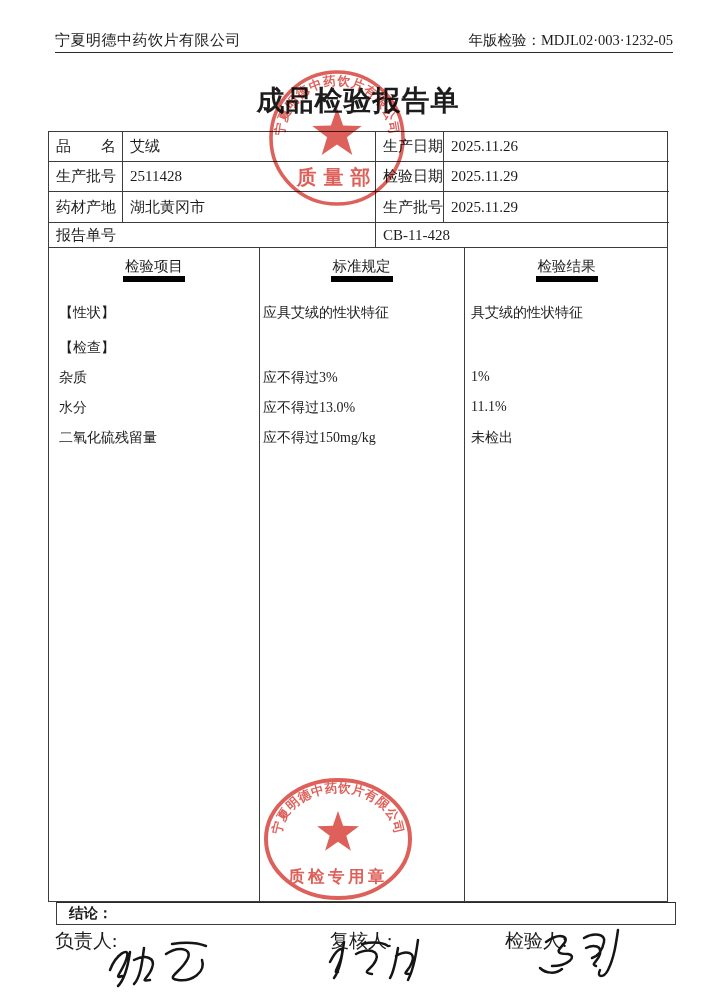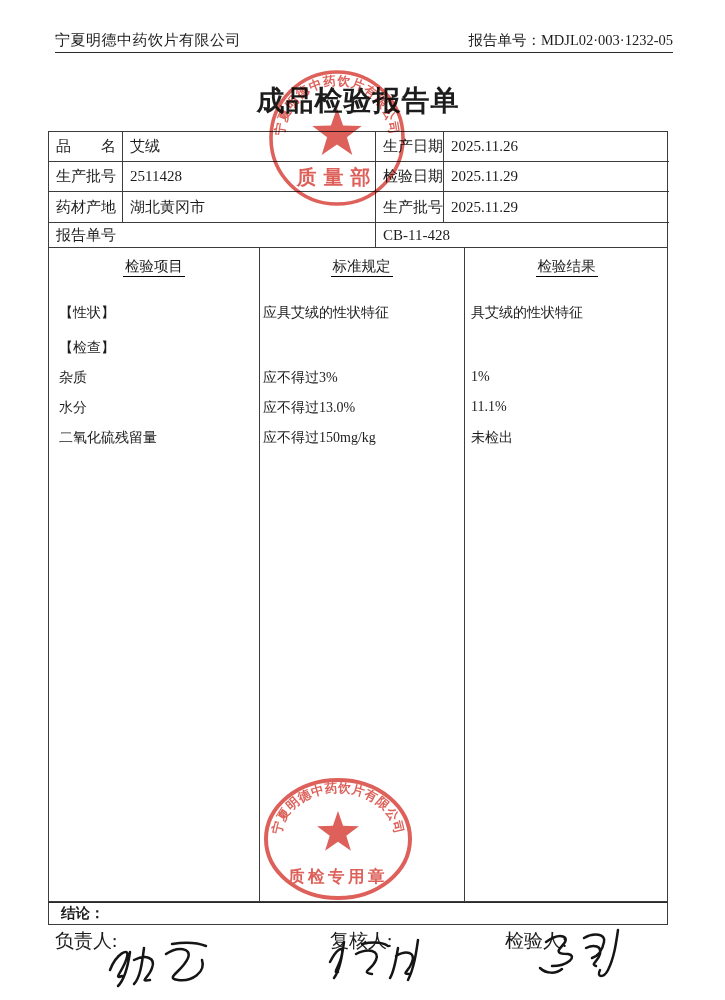--- a/index.html
+++ b/index.html
@@ -26,46 +26,46 @@
   .cell.lastrow{border-bottom:none;}
   .cell.span12{grid-column:1/3;}
   .cell.span34{grid-column:3/5;}
   
   .insp{position:absolute;left:48px;top:247px;width:620px;height:655px;
         border:1.2px solid #3c3c3c;box-sizing:border-box;font-size:14px;}
   .insp .vline{position:absolute;top:0;bottom:0;width:1px;background:#3c3c3c;}
   .insp .v1{left:210px;} .insp .v2{left:415px;}
   .insp .hcol{position:absolute;top:9px;text-align:center;font-size:14.5px;}
   .insp .h1{left:0;width:210px;} .insp .h2{left:210px;width:205px;font-family:Liberation Serif, serif;} .insp .h3{left:415px;width:205px;}
-  .insp .hcol span{border-bottom:1px solid #000000;padding:0 2px 2px 2px;}
+  .insp .hcol span{border-bottom:6px solid #000000;padding:0 2px 2px 2px;}
   .irow{position:absolute;left:0;width:100%;height:18px;}
   .irow .c1{position:absolute;left:10px;white-space:nowrap;}
   .irow .c2{position:absolute;left:214px;white-space:nowrap;}
   .irow .c3{position:absolute;left:422px;white-space:nowrap;}
   
-  .concl{position:absolute;left:48px;top:902px;width:620px;height:23px;
+  .concl{position:absolute;left:56px;top:902px;width:620px;height:23px;
          border:1.2px solid #3c3c3c;border-top:1.8px solid #2a2a2a;box-sizing:border-box;
          display:flex;align-items:center;padding-left:12px;font-size:14.5px;white-space:nowrap;}
   .concl b{font-weight:700;margin-right:2px;}
   
   .sig-label{position:absolute;top:928px;font-size:19px;font-weight:400;}
   .sl1{left:55px;} .sl2{left:330px;} .sl3{left:505px;}
   .sig-svg{position:absolute;}
   .sig-svg path{fill:none;stroke:#151515;stroke-width:2.5;stroke-linecap:round;stroke-linejoin:round;}
   
   .stamp{position:absolute;mix-blend-mode:multiply;opacity:.86;}
   .stamp .ring{fill:none;stroke:#d8473f;}
   .stamp text{fill:#d8473f;font-family:"Liberation Serif","DejaVu Serif",serif;font-weight:700;}
   .stamp polygon{fill:#d8473f;}
 </style>
 </head>
 <body>
 
 <div class="hdr-company">宁夏明德中药饮片有限公司</div>
-<div class="hdr-code"><span>报告单号：</span><span>MDJL02·003·1232-05</span></div>
+<div class="hdr-code"><span>年版检验：</span><span>MDJL02·003·1232-05</span></div>
 <div class="hdr-rule"></div>
 
 <div class="title">成品检验报告单</div>
 
 <div class="info-table">
   <div class="cell">品　　名</div>
   <div class="cell">艾绒</div>
   <div class="cell">生产日期</div>
   <div class="cell lastcol">2025.11.26</div>
 

